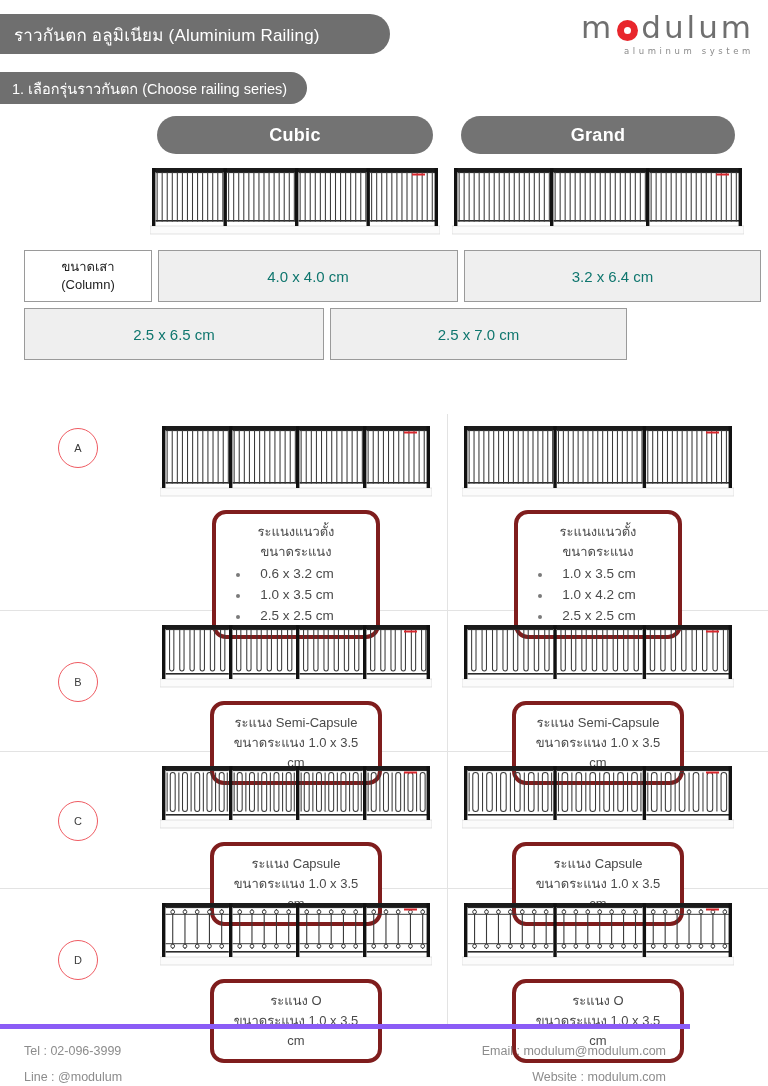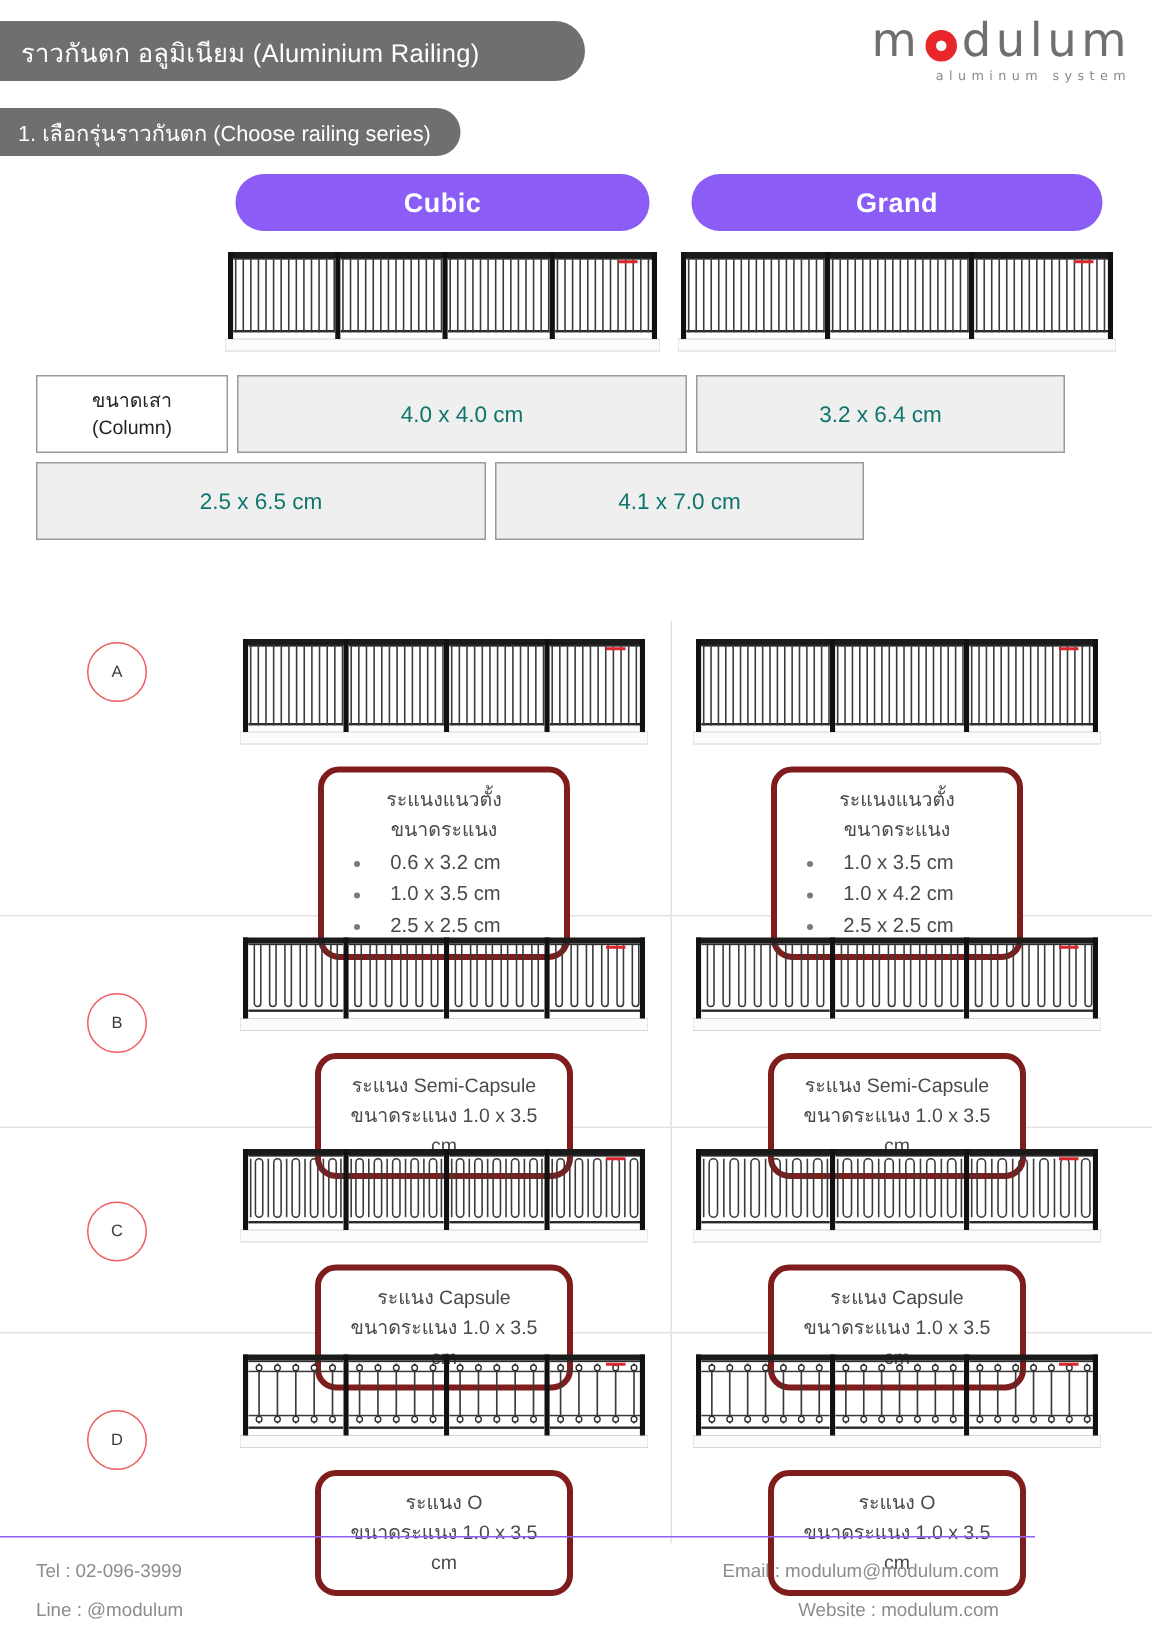--- a/index.html
+++ b/index.html
@@ -52,21 +52,21 @@
     display:flex;align-items:center;
     padding:0 20px 0 12px;
     font-size:14.5px;box-sizing:border-box;
   }
   #sec1{top:72px;}
   #sec2{top:378px;}
 
   
   .series-btn{
     position:absolute;top:116px;height:38px;
-    background:#8b5cf6;color:#fff;border-radius:19px;
+    background:#737373;color:#fff;border-radius:19px;
     display:flex;align-items:center;justify-content:center;
     font-size:18px;font-weight:700;letter-spacing:.3px;
   }
   #btn-cubic{left:157px;width:276px;}
   #btn-grand{left:461px;width:274px;}
 
   
   .rail-top{position:absolute;top:164px;height:72px;}
   #rail-top-cubic{left:150px;width:290px;}
   #rail-top-grand{left:452px;width:292px;}
@@ -79,21 +79,21 @@
     border:1px solid #9a9a9a;background:#fff;
     display:flex;flex-direction:column;align-items:center;justify-content:center;
     font-size:13px;line-height:1.35;box-sizing:border-box;color:#222;
   }
   .spec-val{
     min-height:52px;border:1px solid #9a9a9a;background:#efefef;
     display:flex;align-items:center;justify-content:center;
     font-size:15px;color:#0f766e;box-sizing:border-box;
   }
   #v-cubic-col,#v-cubic-rail{width:300px;}
-  #v-grand-col,#v-grand-rail{width:246px;text-align:center;}
+  #v-grand-col,#v-grand-rail{width:297px;text-align:center;}
 
   
   .patterns{position:absolute;left:0;top:414px;width:768px;}
   .pat-row{position:relative;border-bottom:1px solid #e3e3e3;}
   .pat-row:last-child{border-bottom:none;}
   .vdiv{
     position:absolute;left:447px;top:0;bottom:0;width:1px;background:#e3e3e3;
   }
   .badge{
     position:absolute;left:58px;
@@ -118,21 +118,21 @@
     padding-left:4px;font-size:13.5px;color:#4a4a4a;line-height:1.55;
   }
   .bullets li .dot{
     width:4px;height:4px;border-radius:50%;background:#7a7a7a;flex:0 0 4px;
   }
   .bullets li .txt{flex:1;text-align:center;padding-right:16px;}
 
   
   .footer{
     position:absolute;left:0;bottom:0;width:690px;height:62px;
-    border-top:1px solid #8b5cf6;box-sizing:border-box;
+    border-top:5px solid #8b5cf6;box-sizing:border-box;
   }
   .f-left{position:absolute;left:24px;top:10px;text-align:left;}
   .f-right{position:absolute;right:24px;top:10px;text-align:right;}
   .f-line{font-size:12.5px;color:#8c8c8c;line-height:2.05;}
 </style>
 </head>
 <body>
 
 <div class="page">
 
@@ -311,21 +311,21 @@
     <div class="spec-row">
       <div class="spec-label">
         <span>ขนาดเสา</span>
         <span>(Column)</span>
       </div>
       <div class="spec-val" id="v-cubic-col">4.0 x 4.0 cm</div>
       <div class="spec-val" id="v-grand-col">3.2 x 6.4 cm</div>
     </div>
     <div class="spec-row">
       <div class="spec-val" id="v-cubic-rail">2.5 x 6.5 cm</div>
-      <div class="spec-val" id="v-grand-rail">4.1 x 7.0 cm</div>
+      <div class="spec-val" id="v-grand-rail">2.5 x 7.0 cm</div>
     </div>
   </div>
 
 
   <div class="patterns" id="patterns">
       <div class="pat-row" style="height: 196px;">
         <div class="vdiv"></div>
         <div class="badge" style="top: 14px;">
           <span>A</span>
         </div>

